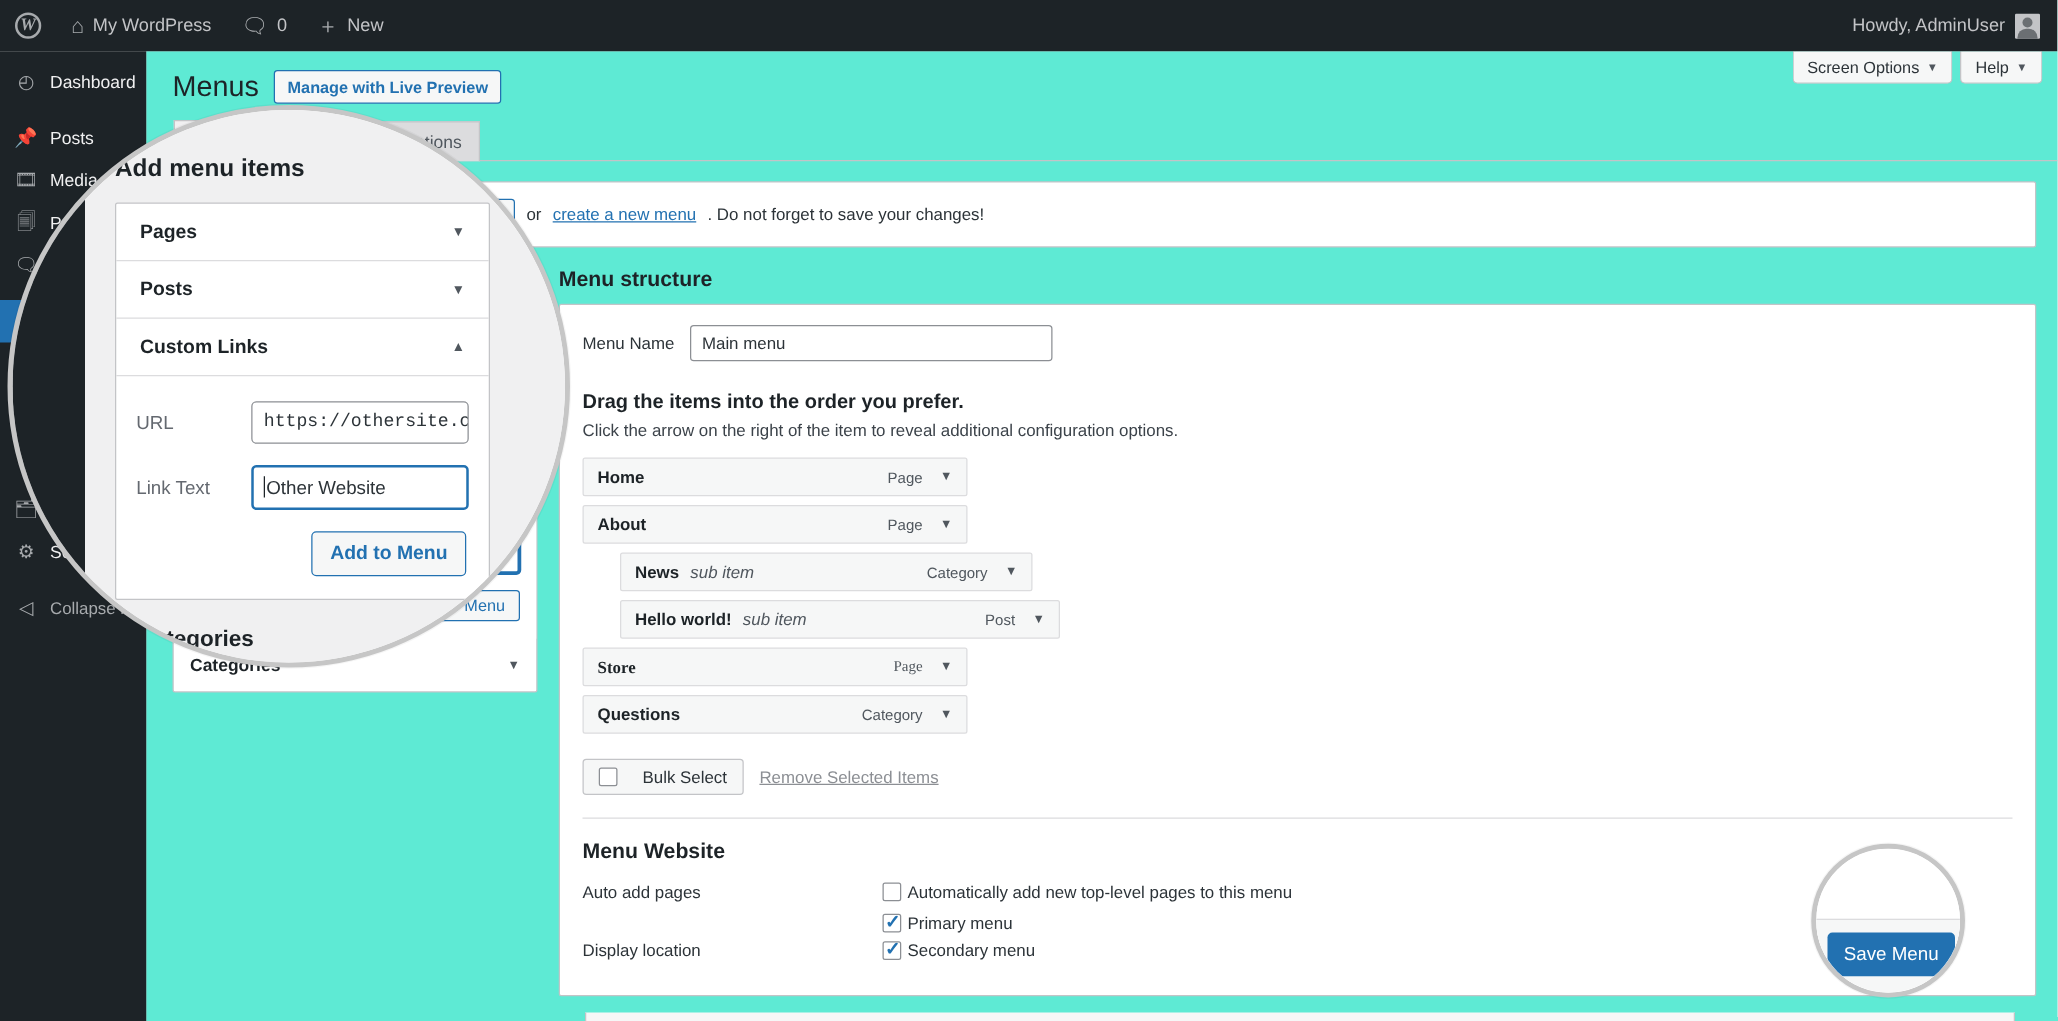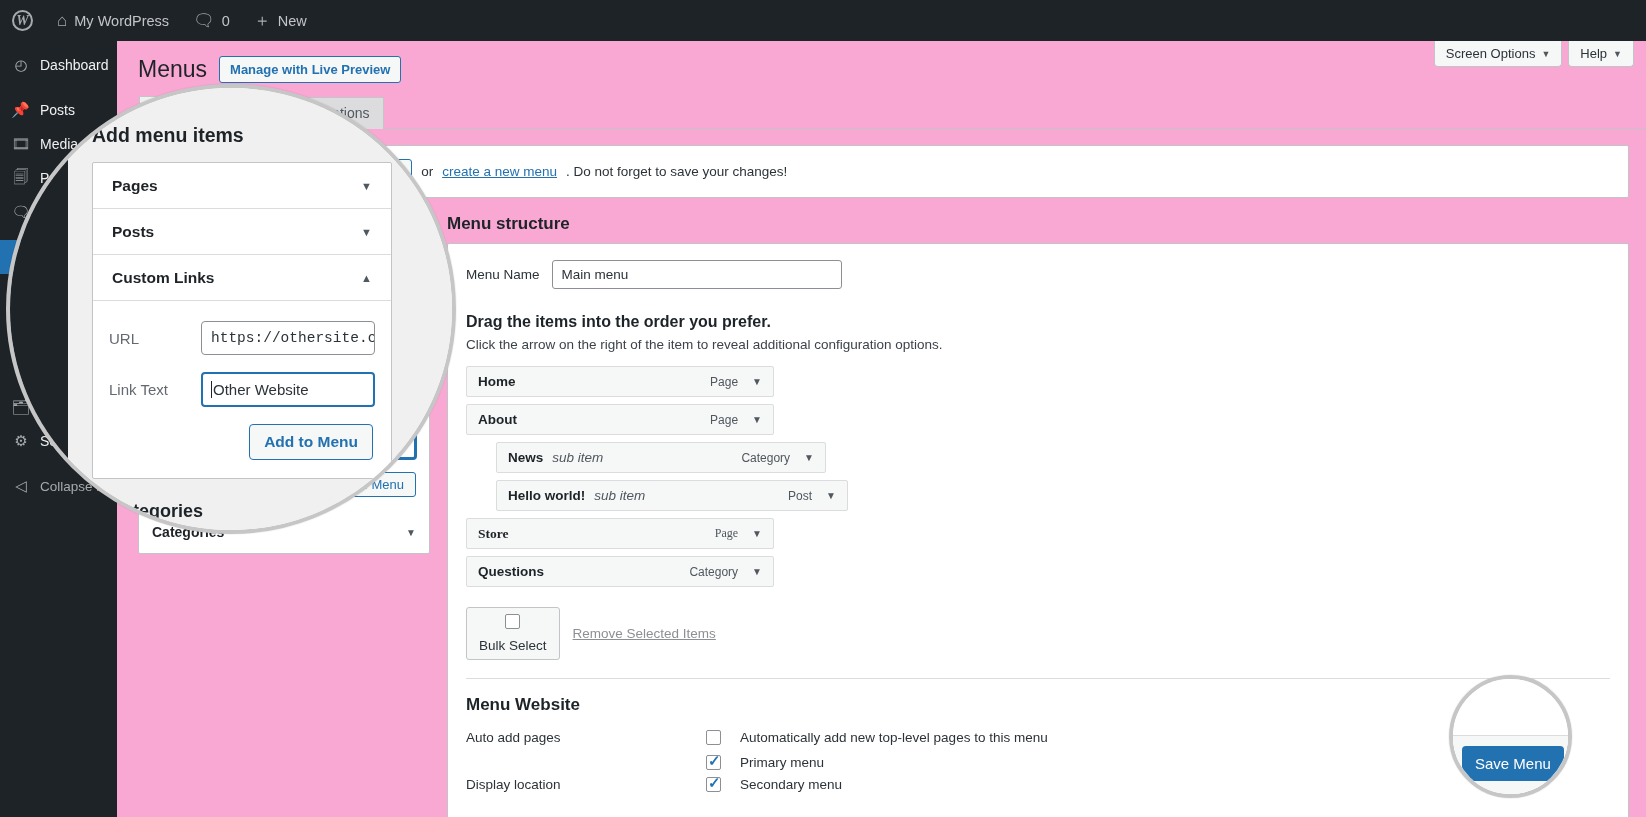--- a/index.html
+++ b/index.html
@@ -62,21 +62,21 @@
     display: flex; align-items: center; justify-content: center;
     color: #a7aaad; font-size: 15px;
   }
   .side-item.current .sicon { color: #fff; }
   .side-sep { height: 9px; }
   .side-item.collapse { color: #a7aaad; font-size: 13.5px; }
 
   
   .content {
     position: absolute; top: 41px; left: 117px;
-    width: 1529px; height: 776px; background: #f9a8d4; z-index: 10;
+    width: 1529px; height: 776px; background: #5eead4; z-index: 10;
   }
   .screen-meta {
     position: absolute; right: 12px; top: 0px; display: flex; gap: 6px;
   }
   .meta-btn {
     background: #f6f7f7; border: 1px solid #c3c4c7; border-top: none;
     border-radius: 0 0 4px 4px; padding: 5px 11px;
     font-size: 13px; color: #2c3338; display: flex; align-items: center; gap: 6px;
   }
   .caret-dn { font-size: 9px; color: #50575e; }
@@ -172,39 +172,39 @@
   .mitem.w0 { width: 308px; }
   .mitem.w1 { width: 308px; }
   .mitem.w2 { margin-left: 30px; width: 330px; }
   .mitem.w3 { margin-left: 30px; width: 352px; }
   .mitem.w4 { width: 308px; font-family: Liberation Serif, serif; }
   .mitem.w5 { width: 308px; }
 
   .bulk-row { display: flex; align-items: center; gap: 13px; margin-top: 20px; }
   .bulk-box {
     border: 1px solid #c3c4c7; background: #f6f7f7; border-radius: 3px;
-    padding: 6px 12px; display: flex; align-items: center; gap: 9px; font-size: 13.5px; color: #2c3338; flex-direction: column;
+    padding: 6px 12px; display: flex; align-items: center; gap: 20px; font-size: 13.5px; color: #2c3338;
   }
   .cbox {
     width: 15px; height: 15px; border: 1px solid #8c8f94;
     border-radius: 2px; background: #fff; display: inline-block;
     position: relative; flex: 0 0 15px;
   }
   .cbox.checked::after {
     content: "✓"; position: absolute; left: 1px; top: -4px;
     font-size: 15px; color: #2271b1; font-weight: bold;
   }
   .muted-link { color: #8c8f94; text-decoration: underline; font-size: 13.5px; }
 
   .hr { border-top: 1px solid #dcdcde; margin: 18px 0 16px; }
   .settings-h { font-size: 17px; font-weight: bold; color: #1d2327; margin-bottom: 14px; }
   .set-row { display: flex; align-items: flex-end; margin-bottom: 10px; }
   .set-label { width: 240px; flex: 0 0 240px; font-size: 13.5px; color: #2c3338; padding-top: 1px; }
   .set-ctrl { display: flex; flex-direction: column; gap: 7px; }
-  .set-opt { display: flex; align-items: center; gap: 19px; font-size: 13.5px; color: #2c3338; }
+  .set-opt { display: flex; align-items: center; gap: 5px; font-size: 13.5px; color: #2c3338; }
 
   .footer-bar {
     margin: 14px 17px 0 21px; background: #f6f7f7;
     border: 1px solid #c3c4c7; border-top: none;
     padding: 13px 16px; display: flex; align-items: center;
     position: relative; top: -1px;
   }
 
   
   .mag {
@@ -275,20 +275,24 @@
         <span>My WordPress</span>
       </div>
       <div class="ab-item">
         <span class="glyph">🗨</span>
         <span>0</span>
       </div>
       <div class="ab-item">
         <span class="glyph">＋</span>
         <span>New</span>
       </div>
+    </div>
+    <div class="ab-right">
+      <span class="ab-howdy">Howdy, AdminUser</span>
+      <span class="ab-avatar"></span>
     </div>
   </div>
 
   <div class="sidebar">
     <div class="side-item first">
       <span class="sicon">◴</span>
       <span>Dashboard</span>
     </div>
     <div class="side-item gap">
       <span class="sicon">📌</span>

